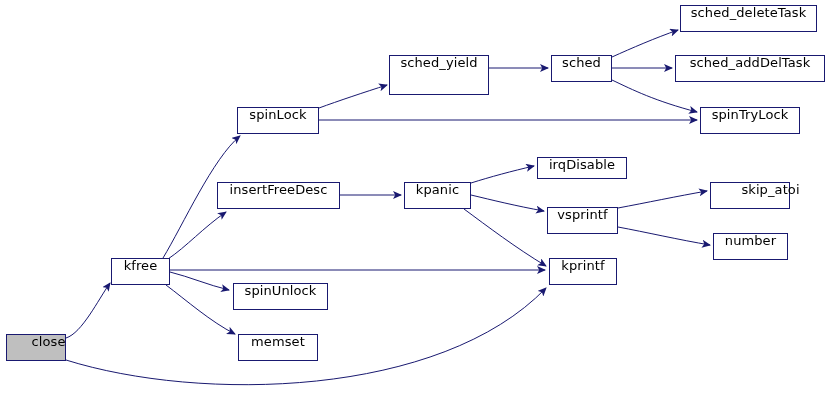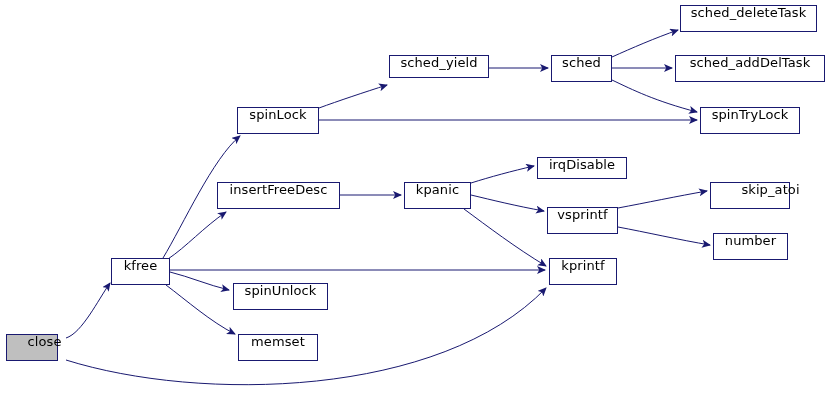--- a/index.html
+++ b/index.html
@@ -69,39 +69,39 @@
         <path d="M 340,195 L 401,195" fill="none" stroke="#191970" stroke-width="1" marker-end="url(#arrowhead)"></path>
         <path d="M 471,183 C 490,177 512,171 534,166" fill="none" stroke="#191970" stroke-width="1" marker-end="url(#arrowhead)"></path>
         <path d="M 471,195 C 492,200 516,206 544,211" fill="none" stroke="#191970" stroke-width="1" marker-end="url(#arrowhead)"></path>
         <path d="M 464,209 C 487,226 516,248 546,266" fill="none" stroke="#191970" stroke-width="1" marker-end="url(#arrowhead)"></path>
         <path d="M 618,208 C 645,203 678,196 707,191" fill="none" stroke="#191970" stroke-width="1" marker-end="url(#arrowhead)"></path>
         <path d="M 618,227 C 645,232 680,240 710,245" fill="none" stroke="#191970" stroke-width="1" marker-end="url(#arrowhead)"></path>
       </g>
   </svg>
 
   <div id="nodes-group">
-      <div class="gnode highlight" style="left: 6px; top: 334px; width: 52px; height: 27px; padding-left: 25px;">
+      <div class="gnode highlight" style="left: 6px; top: 334px; width: 60px; height: 27px; padding-left: 25px;">
         <span>close</span>
       </div>
       <div class="gnode" style="left: 111px; top: 258px; width: 59px; height: 27px;">
         <span>kfree</span>
       </div>
       <div class="gnode" style="left: 237px; top: 107px; width: 82px; height: 27px;">
         <span>spinLock</span>
       </div>
       <div class="gnode" style="left: 217px; top: 182px; width: 123px; height: 27px;">
         <span>insertFreeDesc</span>
       </div>
       <div class="gnode" style="left: 233px; top: 283px; width: 95px; height: 27px;">
         <span>spinUnlock</span>
       </div>
       <div class="gnode" style="left: 238px; top: 334px; width: 80px; height: 27px;">
         <span>memset</span>
       </div>
-      <div class="gnode" style="left: 389px; top: 55px; width: 100px; height: 23px;">
+      <div class="gnode" style="left: 389px; top: 55px; width: 100px; height: 40px;">
         <span>sched_yield</span>
       </div>
       <div class="gnode" style="left: 551px; top: 55px; width: 61px; height: 27px;">
         <span>sched</span>
       </div>
       <div class="gnode" style="left: 404px; top: 182px; width: 67px; height: 27px;">
         <span>kpanic</span>
       </div>
       <div class="gnode" style="left: 537px; top: 157px; width: 90px; height: 22px;">
         <span>irqDisable</span>

